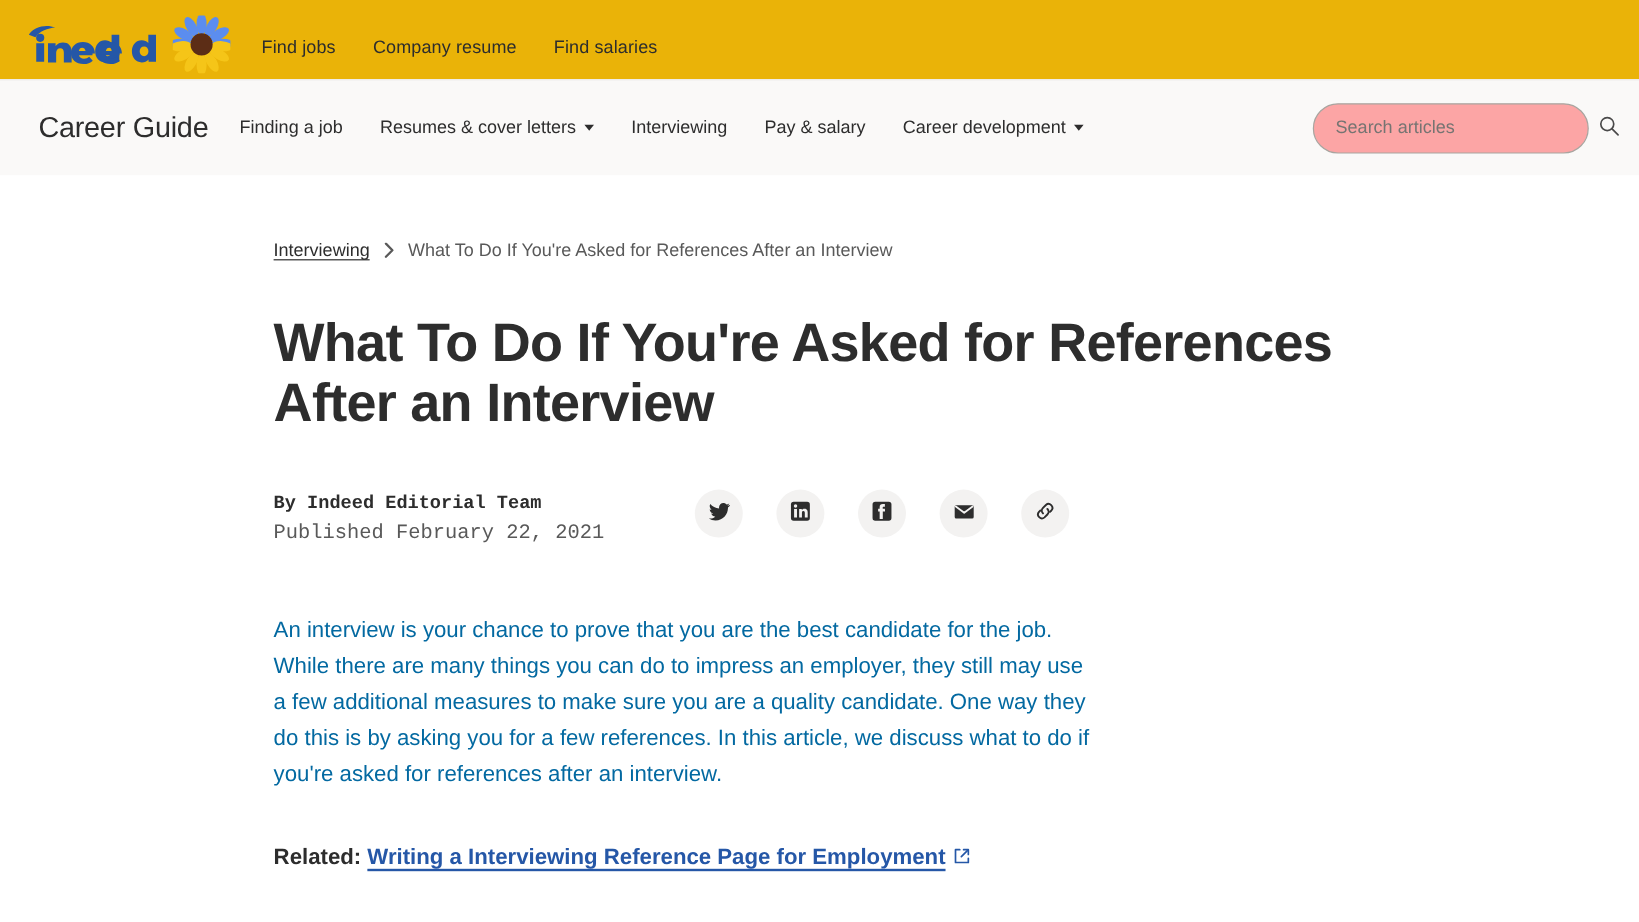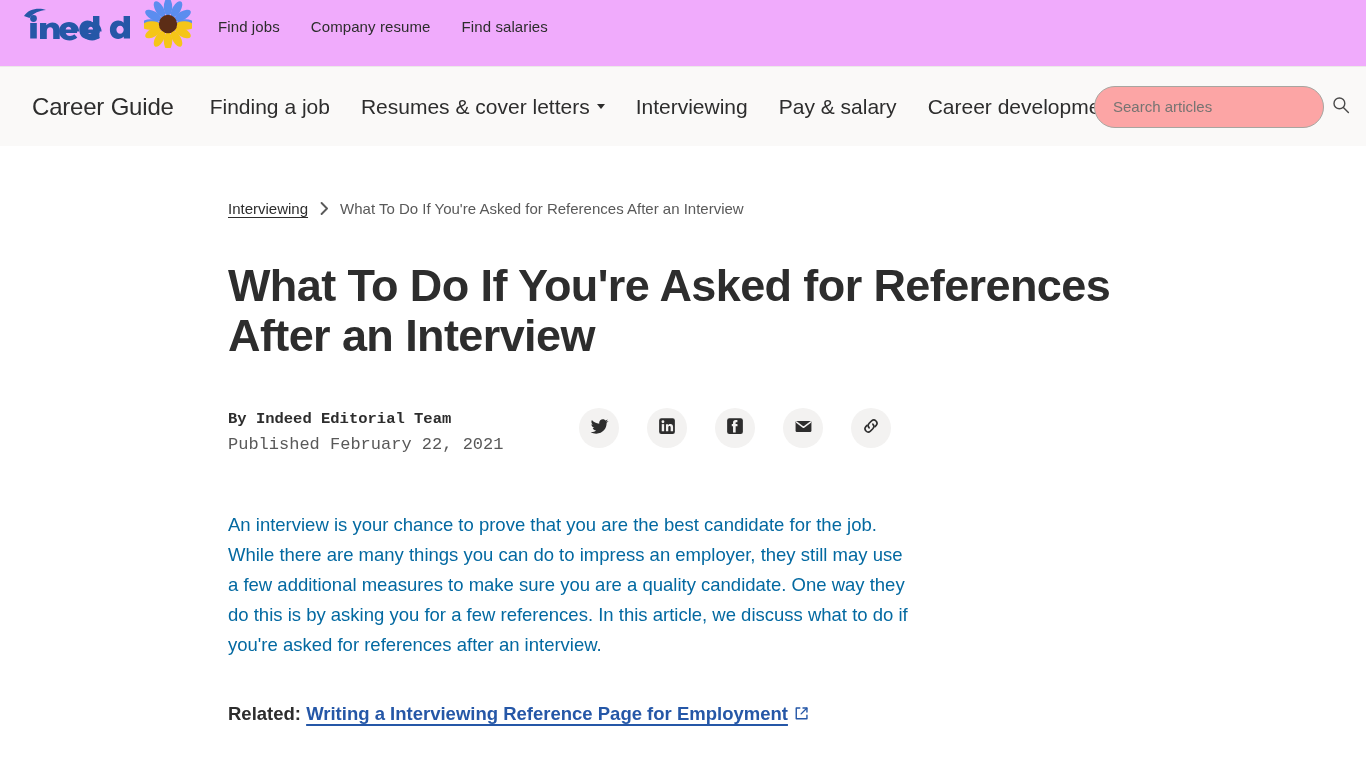--- a/index.html
+++ b/index.html
@@ -9,23 +9,23 @@
     width: 1366px; height: 768px;
     overflow: hidden;
     background: #ffffff;
     font-family: "Liberation Sans", "DejaVu Sans", sans-serif;
     -webkit-font-smoothing: antialiased;
   }
 
   
   .gnav {
     height: 66px;
-    background: #f0abfc;
-    display: flex;
-    align-items: flex-start;
+    background: #eab308;
+    display: flex;
+    align-items: flex-end;
     padding: 0 18px 0 22px;
     position: relative;
   }
   .gnav-left { display: flex; align-items: center; }
 
   .logo-link { display: flex; align-items: center; text-decoration: none; }
   .logo-wordmark { display: block; }
   .logo-sunflower { display: block; margin-left: 12px; }
 
   .gnav-links { display: flex; align-items: center; margin-left: 26px; }
@@ -69,29 +69,29 @@
     display: flex;
     align-items: center;
     padding: 0 0 0 32px;
     position: relative;
   }
   .cg-title {
     font-size: 24px;
     color: #2d2d2d;
     font-weight: 400;
     letter-spacing: -.2px;
-    margin-right: 36px;
+    margin-right: 26px;
     white-space: nowrap;
   }
   .cg-links { display: flex; align-items: center; }
   .cg-links .cg-item {
     display: inline-flex;
     align-items: center;
     color: #2d2d2d;
-    font-size: 21px;
+    font-size: 15px;
     text-decoration: none;
     margin-right: 31px;
     white-space: nowrap;
   }
   .caret {
     width: 0; height: 0;
     border-left: 4.5px solid transparent;
     border-right: 4.5px solid transparent;
     border-top: 5.5px solid #2d2d2d;
     margin-left: 7px;

